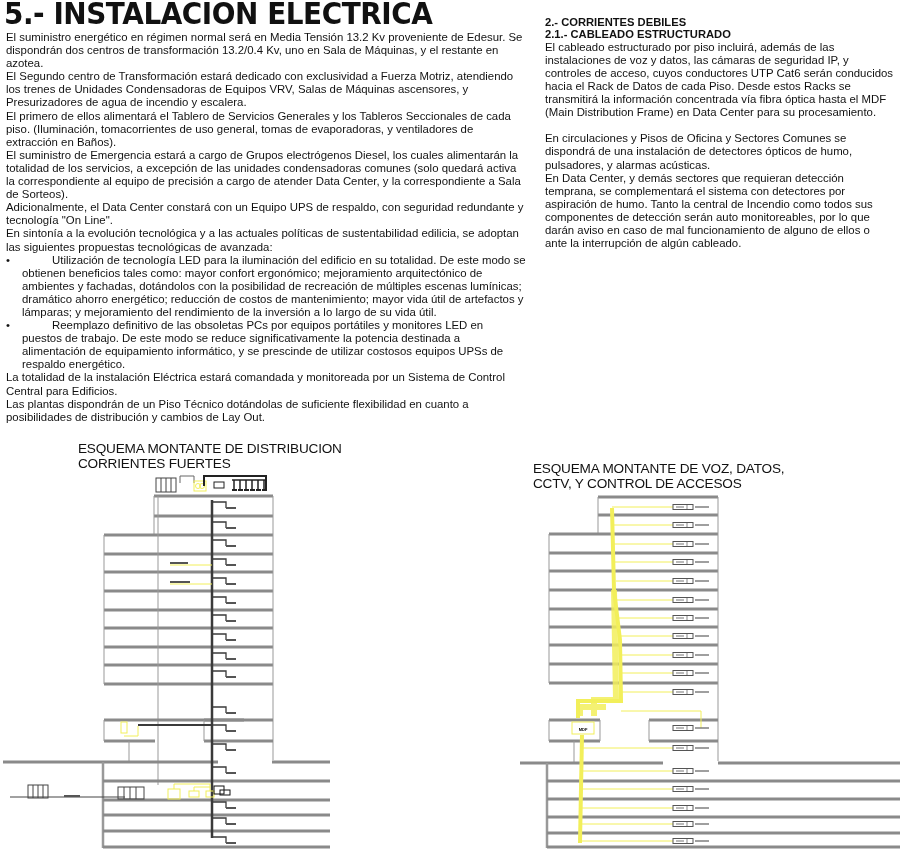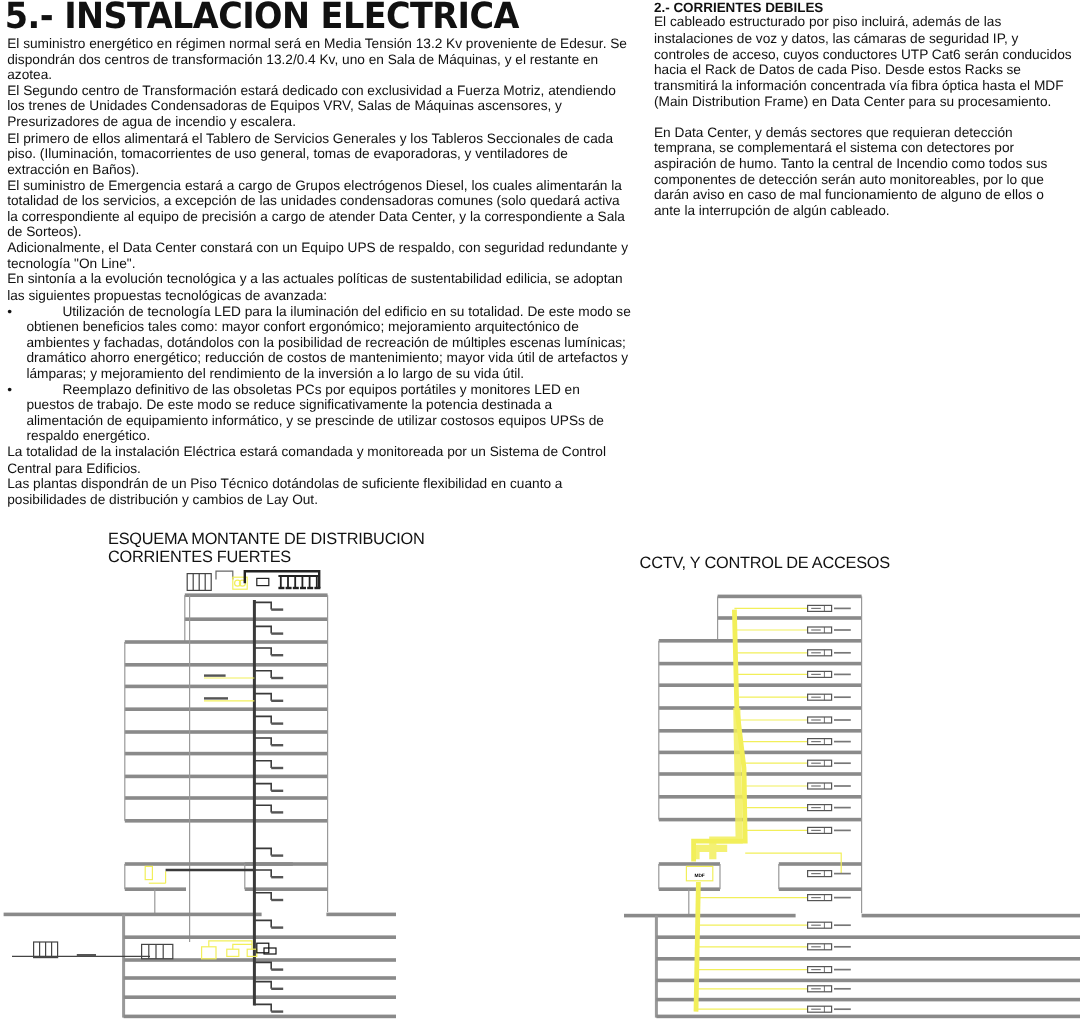--- a/index.html
+++ b/index.html
@@ -1,21 +1,21 @@
 <!DOCTYPE html>
 <html><head>
 <meta charset="utf-8">
 <style>
   html,body{margin:0;padding:0;background:#fff;}
   body{width:900px;height:859px;position:relative;overflow:hidden;font-family:"Liberation Sans",sans-serif;color:#111;}
   .title{position:absolute;left:4px;top:-4px;font-family:"DejaVu Sans",sans-serif;font-weight:bold;font-size:30px;letter-spacing:-0.5px;white-space:nowrap;transform:scaleX(0.93);transform-origin:left top;}
   .col{position:absolute;font-family:"Liberation Sans",sans-serif;font-size:11.4px;line-height:13.1px;}
   .col p{margin:0;}
   .left{left:6px;top:31px;width:520px;}
-  .right{left:545px;top:1px;width:350px;}
+  .right{left:545px;top:16px;width:350px;}
   .right h3{margin:0;font-size:11.2px;font-weight:bold;line-height:12.4px;}
   .bullet{position:relative;padding-left:16px;}
   .bullet .dot{position:absolute;left:0;top:0;}
   .bullet .indent{display:inline-block;width:30px;}
   .gap{height:13px;}
   .diag-title{position:absolute;font-family:"Liberation Sans",sans-serif;font-size:13.6px;line-height:14.5px;letter-spacing:-0.2px;white-space:nowrap;}
   svg.diagram{position:absolute;left:0;top:0;}
 </style>
 </head>
 <body>
@@ -34,30 +34,33 @@
   </p>
   <p class="bullet">
     <span class="dot">•</span><span class="indent"></span><span>Reemplazo definitivo de las obsoletas PCs por equipos portátiles y monitores LED en puestos de trabajo. De este modo se reduce significativamente la potencia destinada a alimentación de equipamiento informático, y se prescinde de utilizar costosos equipos UPSs de respaldo energético.</span>
   </p>
   <p>La totalidad de la instalación Eléctrica estará comandada y monitoreada por un Sistema de Control Central para Edificios.</p>
   <p>Las plantas dispondrán de un Piso Técnico dotándolas de suficiente flexibilidad en cuanto a posibilidades de distribución y cambios de Lay Out.</p>
 </div>
 
 <div class="col right">
   <h3>2.- CORRIENTES DEBILES</h3>
+  <h3>2.1.- CABLEADO ESTRUCTURADO</h3>
   <p>El cableado estructurado por piso incluirá, además de las instalaciones de voz y datos, las cámaras de seguridad IP, y controles de acceso, cuyos conductores UTP  Cat6 serán conducidos hacia el Rack de Datos de cada Piso. Desde estos Racks se transmitirá la información concentrada vía fibra óptica hasta el MDF (Main Distribution Frame) en Data Center para su procesamiento.</p>
   <div class="gap"></div>
+  <p>En circulaciones y Pisos de Oficina y Sectores Comunes se dispondrá de una instalación de detectores ópticos de humo, pulsadores, y alarmas acústicas.</p>
   <p>En Data Center, y demás sectores que requieran detección temprana, se complementará el sistema con detectores por aspiración de humo. Tanto la central  de Incendio como todos sus componentes de detección serán auto monitoreables, por lo que darán aviso en caso de mal funcionamiento de alguno de ellos o ante la interrupción de algún cableado.</p>
 </div>
 
-<div class="diag-title" style="left:78px;top:442px;margin-left:12px;">
+<div class="diag-title" style="left:78px;top:442px;">
   <div>ESQUEMA MONTANTE DE DISTRIBUCION</div>
   <div>CORRIENTES FUERTES</div>
 </div>
 <div class="diag-title" style="left:533px;top:462px;">
+  <div>ESQUEMA MONTANTE DE VOZ, DATOS,</div>
   <div>CCTV, Y  CONTROL DE ACCESOS</div>
 </div>
 
 <svg class="diagram" id="power-svg" width="900" height="859">
     <rect x="154" y="494.5" width="119" height="3" fill="#8a8a8a"></rect>
     <rect x="154" y="514.5" width="119" height="3" fill="#8a8a8a"></rect>
     <rect x="153.5" y="496" width="1" height="39" fill="#999"></rect>
     <rect x="104" y="533.5" width="169" height="3" fill="#8a8a8a"></rect>
     <rect x="104" y="552.5" width="169" height="3" fill="#8a8a8a"></rect>
     <rect x="104" y="570.5" width="169" height="3" fill="#8a8a8a"></rect>

